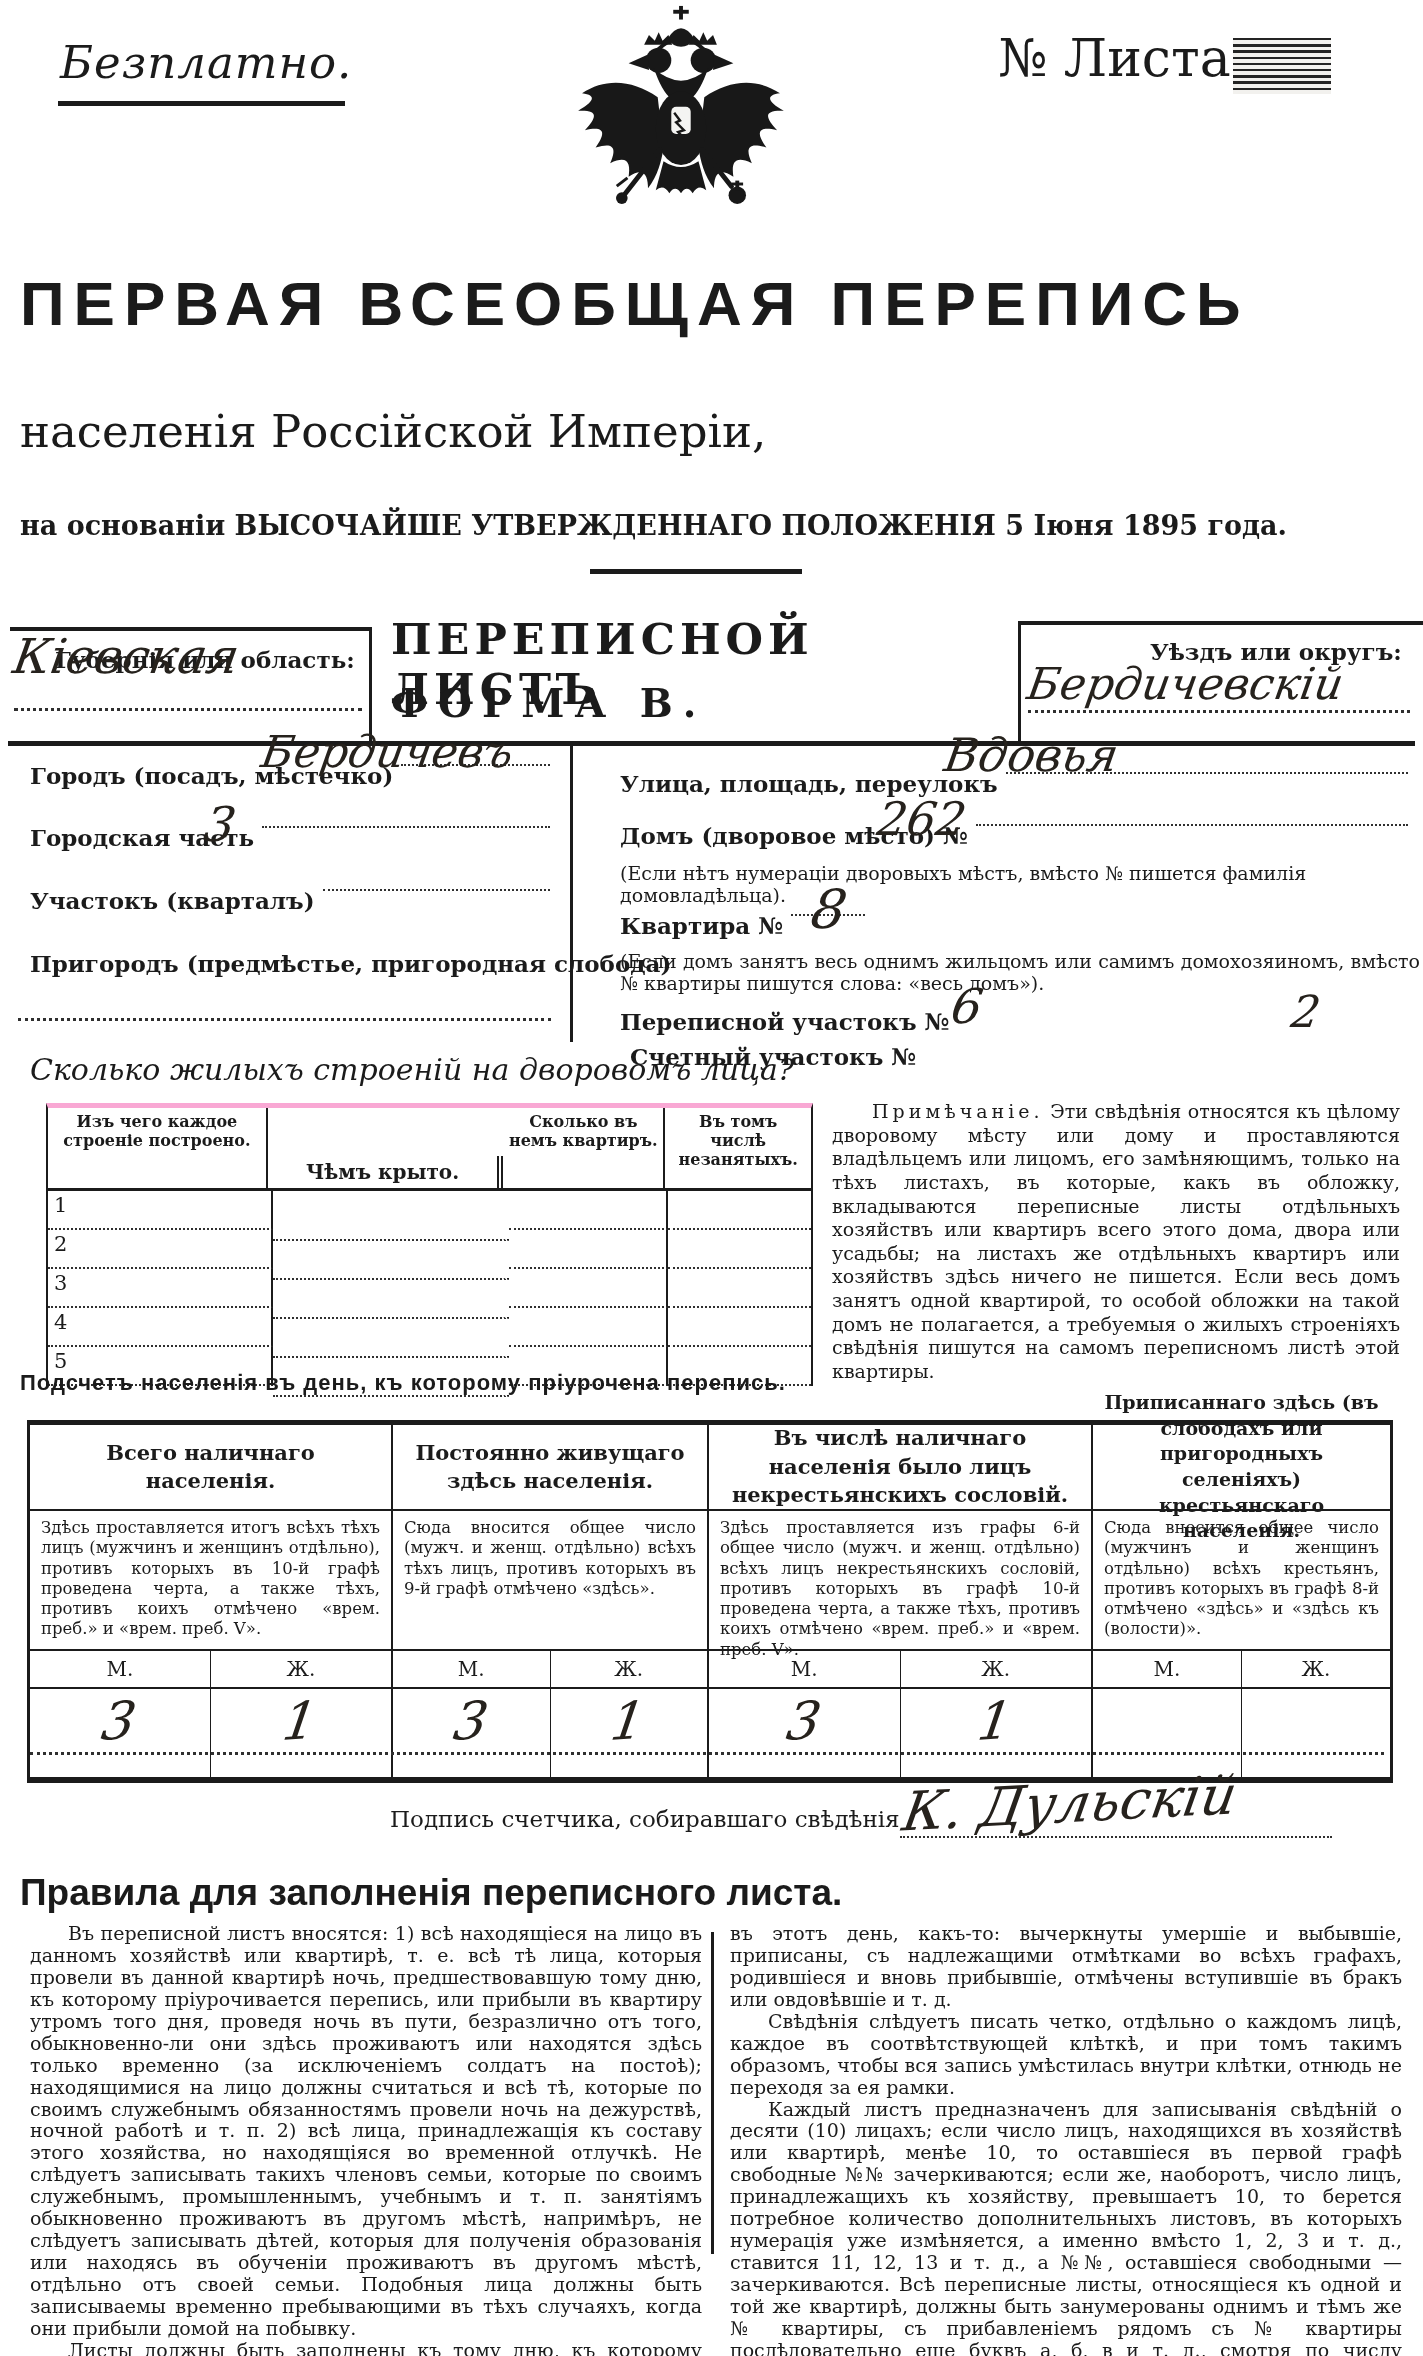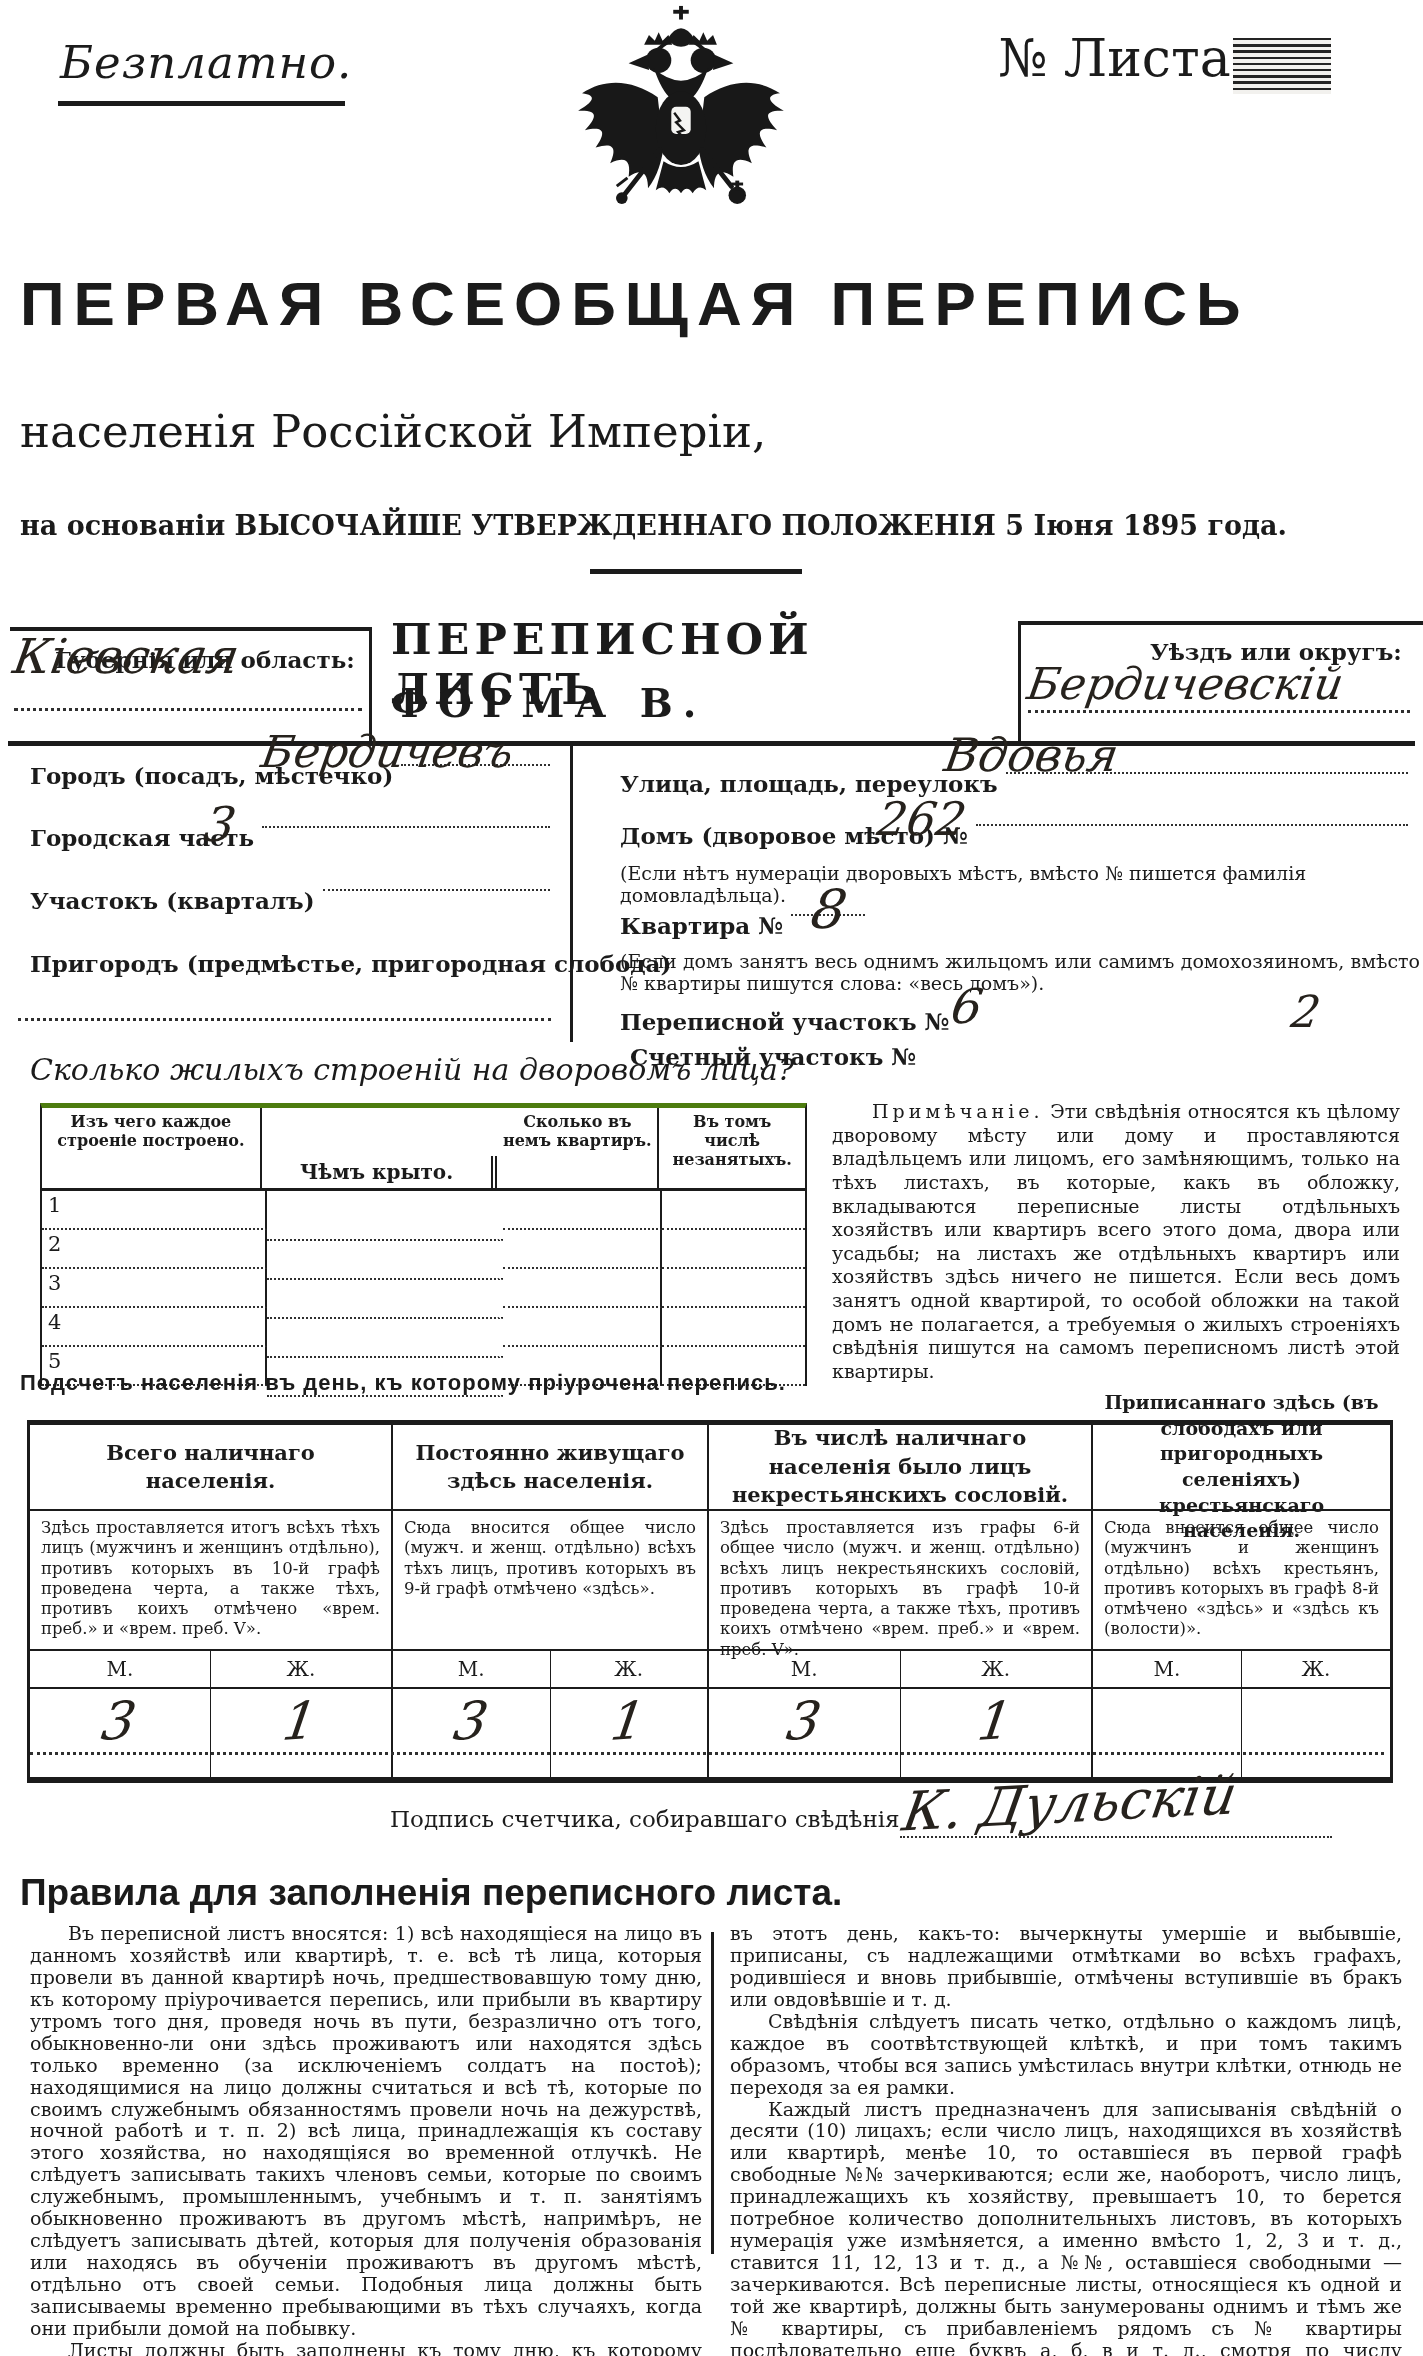--- a/index.html
+++ b/index.html
@@ -58,21 +58,21 @@
   .note-dom{left:620px;top:862px;width:800px;}
   .row-kv{left:620px;top:912px;width:245px;}
   .hw-kv{left:812px;top:878px;font-size:54px;}
   .note-kv{left:620px;top:950px;width:800px;}
   .row-uch2{left:620px;top:1008px;width:782px;flex-direction:column;}
   .row-uch2 .lbl2{white-space:nowrap;margin-left:10px;}
   .hw-u6{left:952px;top:978px;font-size:48px;}
   .hw-u2{left:1292px;top:986px;font-size:44px;}
   
   .bq-row{left:30px;top:1052px;width:760px;font-size:30px;font-style:italic;}
-  .btable{left:40px;top:1103px;width:763px;border-top:5px solid #4d7c0f;border-left:2px solid #1b1b1b;border-right:2px solid #1b1b1b;}
+  .btable{left:46px;top:1103px;width:763px;border-top:5px solid #f9a8d4;border-left:2px solid #1b1b1b;border-right:2px solid #1b1b1b;}
   .btable .bh{display:flex;border-bottom:3px solid #1b1b1b;}
   .btable .bh div{padding:4px 4px;font-size:16px;font-weight:bold;text-align:center;line-height:1.2;}
   .bc1{width:218px;border-right:2px solid #1b1b1b;}
   .bc2{width:230px;border-right:6px double #1b1b1b;margin-top:48px;}
   .bc3{width:158px;border-right:2px solid #1b1b1b;}
   .bc4{width:143px;}
   .btable .bh .bc2{font-size:20px !important;display:flex;align-items:center;justify-content:center;}
   .brow{display:flex;height:39px;}
   .brow>div{border-bottom:2.5px dotted #2f2f2f;}
   .brow .num{font-size:21px;padding:2px 0 0 6px;font-weight:normal;}

